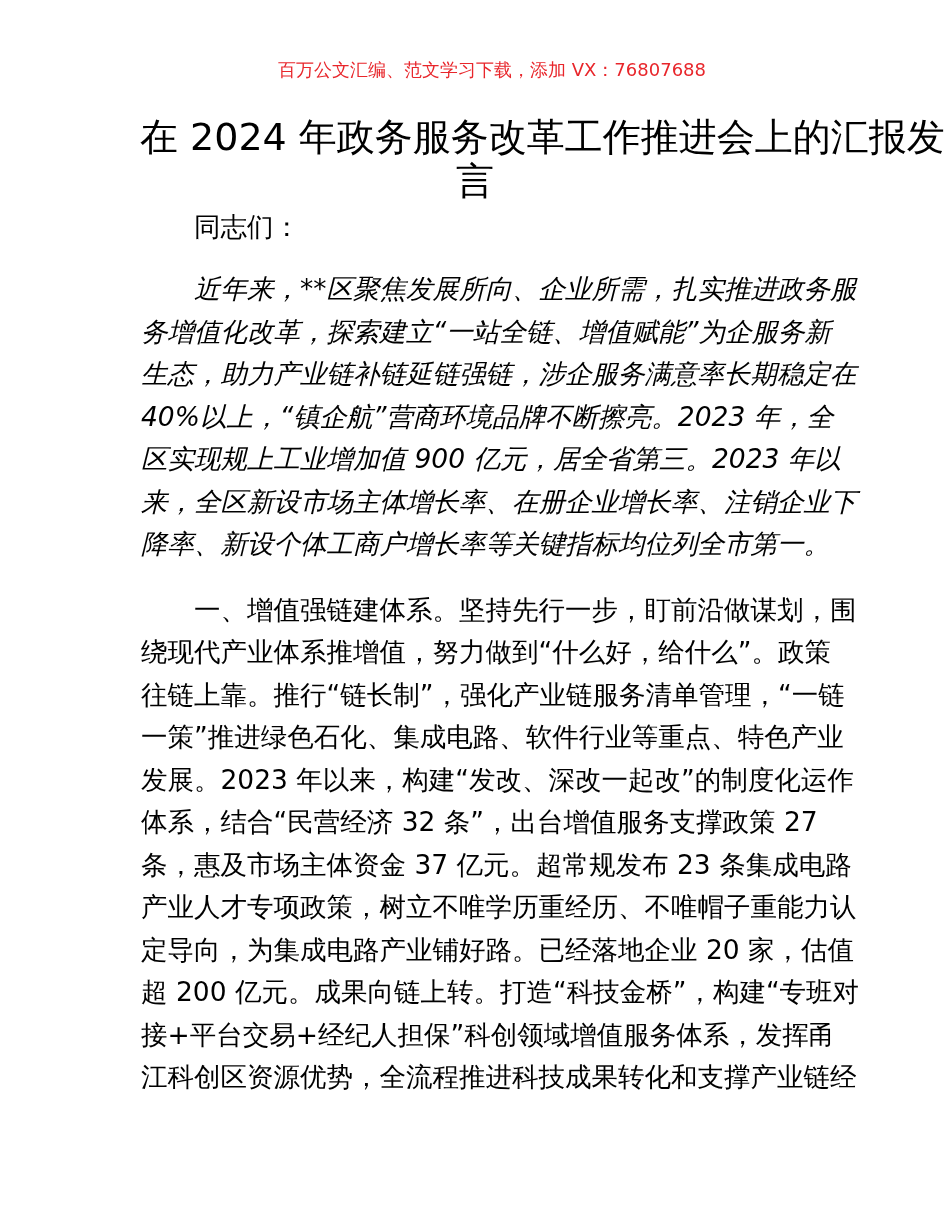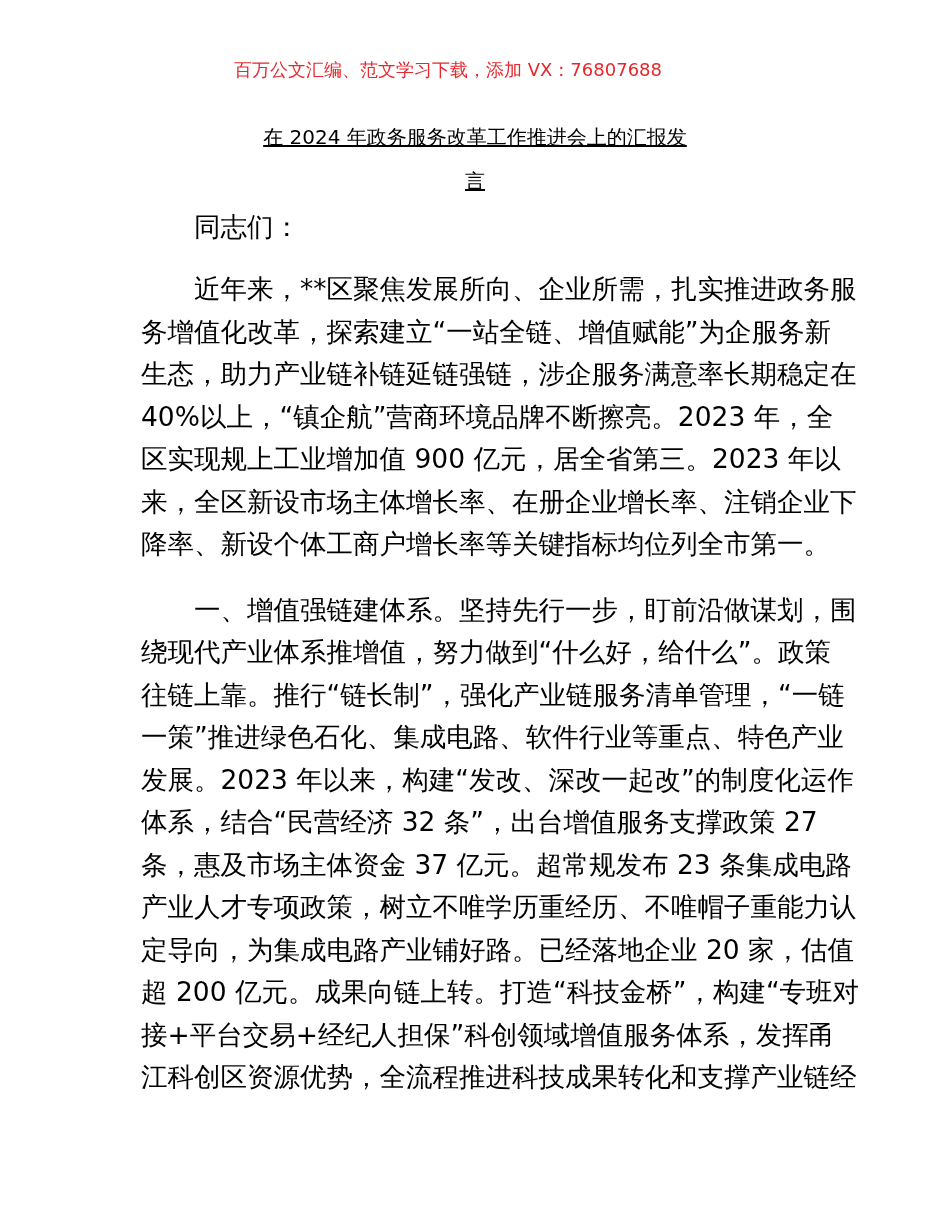--- a/index.html
+++ b/index.html
@@ -1,41 +1,41 @@
 <!DOCTYPE html>
 <html><head>
 <meta charset="utf-8">
 <style>
   html, body { margin: 0; padding: 0; background: #ffffff; }
   body { width: 950px; height: 1230px; position: relative; overflow: hidden;
          font-family: "DejaVu Sans", "Liberation Sans", sans-serif; color: #000; }
   .watermark { position: absolute; top: 57px; left: 0; width: 896px; text-align: center;
-               color: #e8262b; font-size: 18px; line-height: 26px; }
+               color: #e8262b; font-size: 18px; line-height: 26px; padding-left: 44px; }
   .title { position: absolute; top: 115px; left: 140px; width: 670px; text-align: center;
-           font-size: 20px; line-height: 44px; text-decoration: underline; }
+           font-size: 38px; line-height: 44px; }
   .body-text { position: absolute; top: 268px; left: 141px; width: 672px; }
   .para { font-size: 26.5px; line-height: 42.5px; margin: 0; text-align: justify;
           text-align-last: left; word-break: break-all; }
   .line { display: block; white-space: nowrap; }
   .salutation { position: absolute; top: 206px; left: 194px; font-size: 26.5px; line-height: 42.5px; }
 </style>
 </head>
 <body>
 
 <div class="watermark">百万公文汇编、范文学习下载，添加 VX：76807688</div>
 
 <div class="title">
   <span class="line">在 2024 年政务服务改革工作推进会上的汇报发</span>
   <span class="line">言</span>
 </div>
 
 <div class="salutation">同志们：</div>
 
 <div class="body-text">
-  <p class="para" style="margin-top:0;">
+  <p class="para" style="margin-top:0;font-style:italic;">
     <span class="line" style="padding-left:53px;">近年来，**区聚焦发展所向、企业所需，扎实推进政务服</span>
     <span class="line">务增值化改革，探索建立“一站全链、增值赋能”为企服务新</span>
     <span class="line">生态，助力产业链补链延链强链，涉企服务满意率长期稳定在</span>
     <span class="line">40%以上，“镇企航”营商环境品牌不断擦亮。2023 年，全</span>
     <span class="line">区实现规上工业增加值 900 亿元，居全省第三。2023 年以</span>
     <span class="line">来，全区新设市场主体增长率、在册企业增长率、注销企业下</span>
     <span class="line">降率、新设个体工商户增长率等关键指标均位列全市第一。</span>
   </p>
   <p class="para" style="margin-top:14px;">
     <span class="line" style="padding-left:53px;margin-top:23px;">一、增值强链建体系。坚持先行一步，盯前沿做谋划，围</span>

